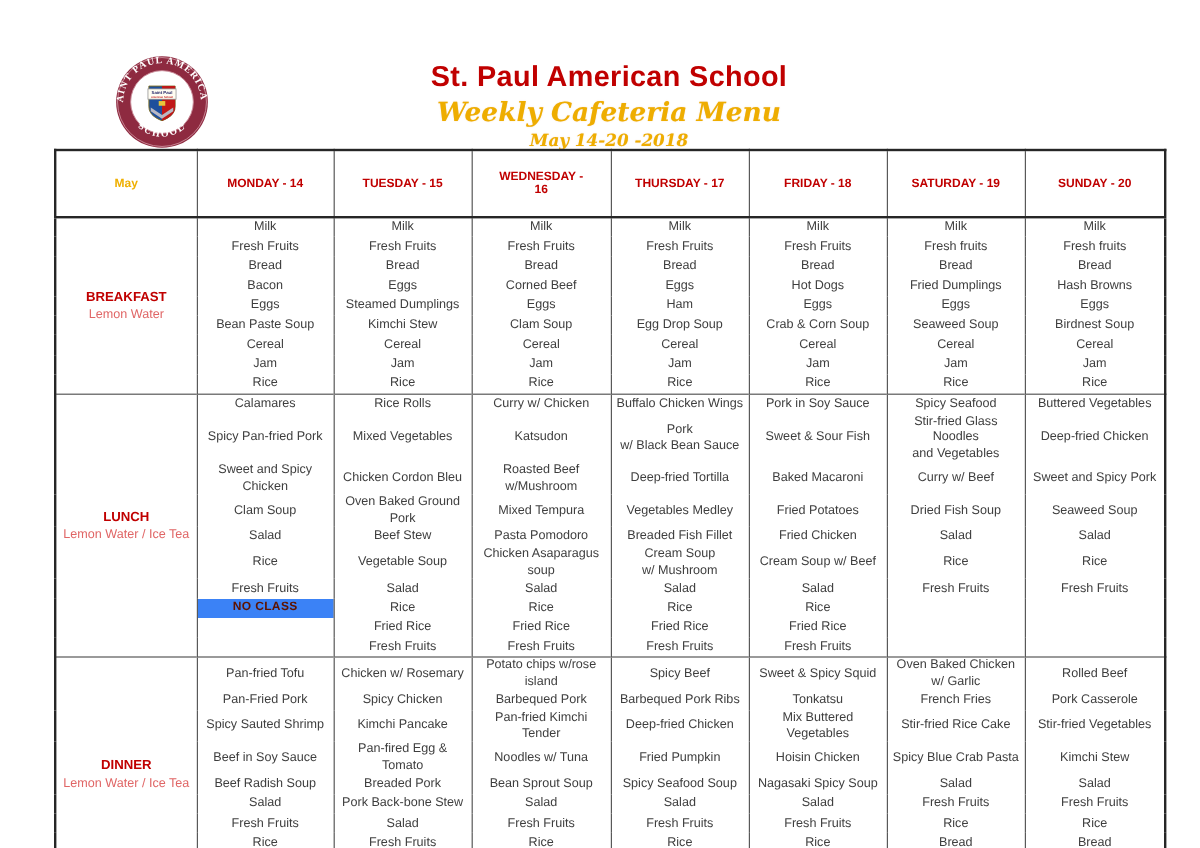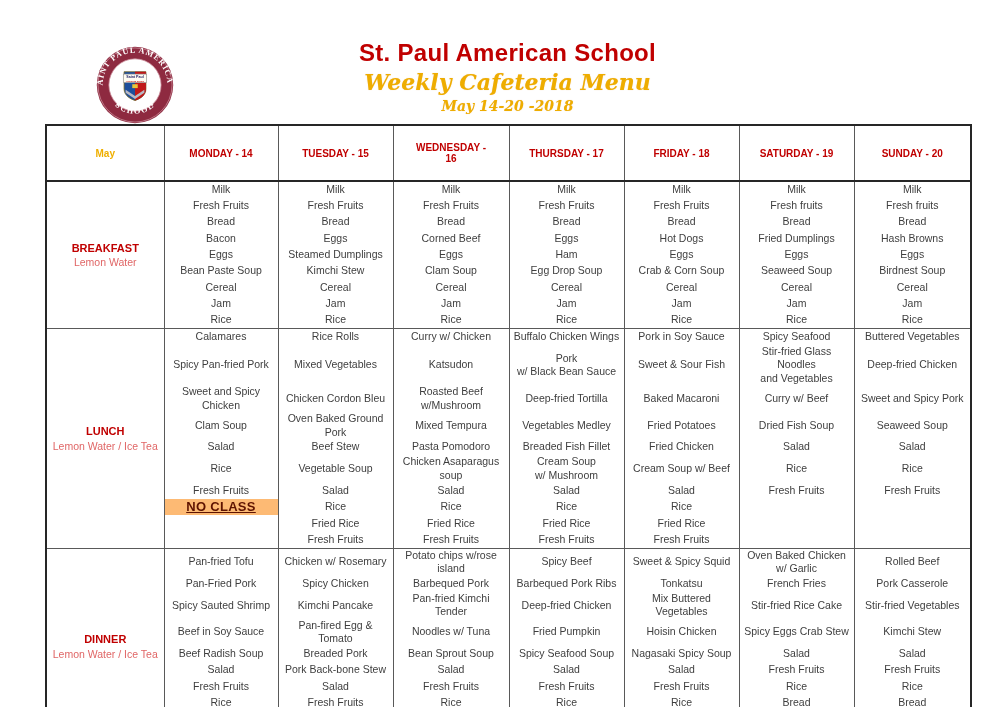--- a/index.html
+++ b/index.html
@@ -3,21 +3,21 @@
 <meta charset="utf-8">
 <style>
   html,body{margin:0;padding:0;background:#ffffff;}
   body{
     width:1000px;height:707px;position:relative;overflow:hidden;
     font-family:"Liberation Sans", sans-serif;
     -webkit-font-smoothing:antialiased;
   }
   
   .logo-wrap{position:absolute;left:96px;top:46px;width:78px;height:78px;}
-  .titles{position:absolute;left:45px;top:40px;width:925px;text-align:center;}
+  .titles{position:absolute;left:45px;top:52px;width:925px;text-align:center;}
   .school-name{
     font-size:24px;font-weight:bold;color:#c00000;letter-spacing:.3px;
     line-height:1.1;
   }
   .menu-title{
     font-family:"DejaVu Serif", serif;font-style:italic;font-weight:bold;
     font-size:22px;color:#eead00;margin-top:4px;line-height:1.1;
     text-shadow:0 0 1px rgba(214,121,0,.35);
   }
   .date-range{
@@ -41,23 +41,22 @@
   tbody{border-top:1px solid #595959;border-bottom:1px solid #595959;}
   tbody tr{height:16.4px;}
   tbody td{
     font-size:10.5px;color:#3e3e3e;padding:0 2px;line-height:1.28;
     white-space:pre-line;
   }
   td.meal-label-cell{padding:0;}
   .meal-name{font-size:11px;font-weight:bold;color:#c00000;line-height:1.35;}
   .meal-drink{font-size:10.5px;color:#e06666;line-height:1.35;}
   td.no-class{
-    background:#fdba74;color:#5e1300;font-weight:bold;font-size:13px;
+    background:#3b82f6;color:#5e1300;font-weight:bold;font-size:10px;
     letter-spacing:.3px;
-    text-decoration:underline;
   }
 </style>
 </head>
 <body>
 
 <div class="logo-wrap">
   <svg viewBox="0 0 100 100" width="78" height="78">
     <circle cx="50" cy="50" r="49" fill="#8e2a40"></circle>
     <circle cx="50" cy="50" r="47.5" fill="none" stroke="#c98a97" stroke-width="1"></circle>
     <circle cx="50" cy="50" r="33.5" fill="#ffffff" stroke="#c98a97" stroke-width="1"></circle>
@@ -323,21 +322,21 @@
         <td>Mix Buttered Vegetables</td>
         <td>Stir-fried Rice Cake</td>
         <td>Stir-fried Vegetables</td>
       </tr>
       <tr>
         <td>Beef in Soy Sauce</td>
         <td>Pan-fired Egg &amp; Tomato</td>
         <td>Noodles w/ Tuna</td>
         <td>Fried Pumpkin</td>
         <td>Hoisin Chicken</td>
-        <td>Spicy Eggs Crab Stew</td>
+        <td>Spicy Blue Crab Pasta</td>
         <td>Kimchi Stew</td>
       </tr>
       <tr>
         <td>Beef Radish Soup</td>
         <td>Breaded Pork</td>
         <td>Bean Sprout Soup</td>
         <td>Spicy Seafood Soup</td>
         <td>Nagasaki Spicy Soup</td>
         <td>Salad</td>
         <td>Salad</td>

